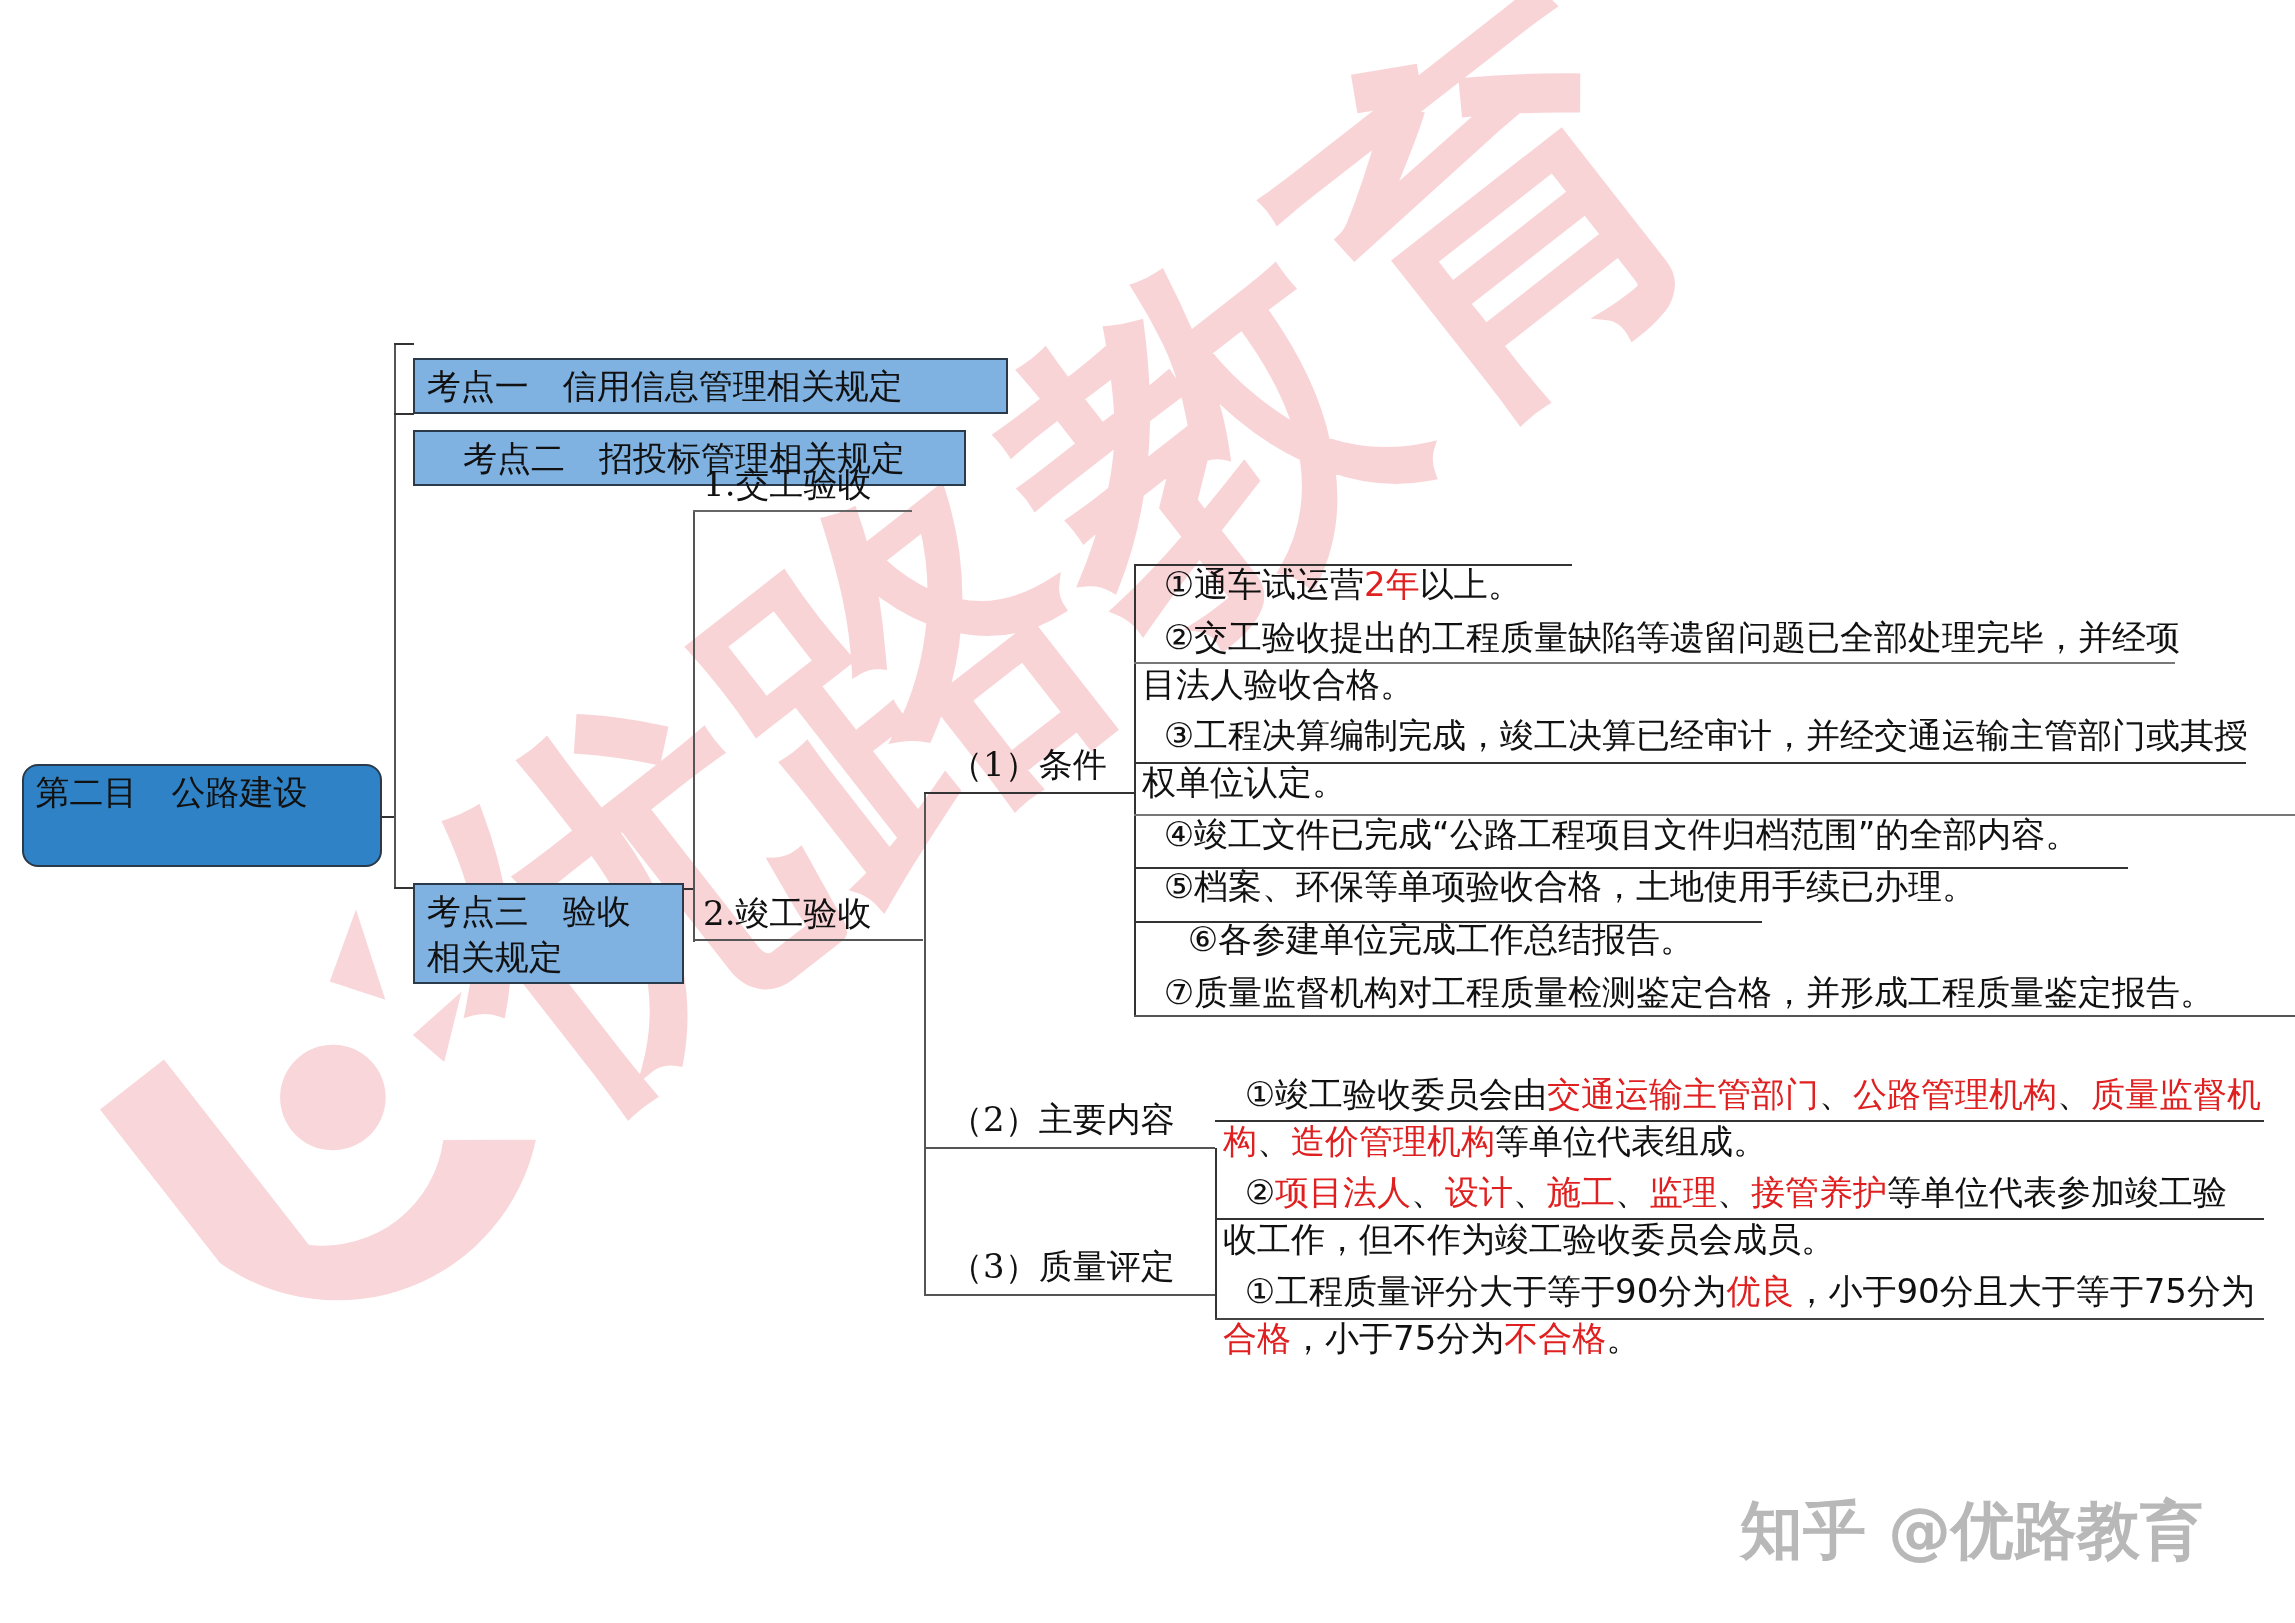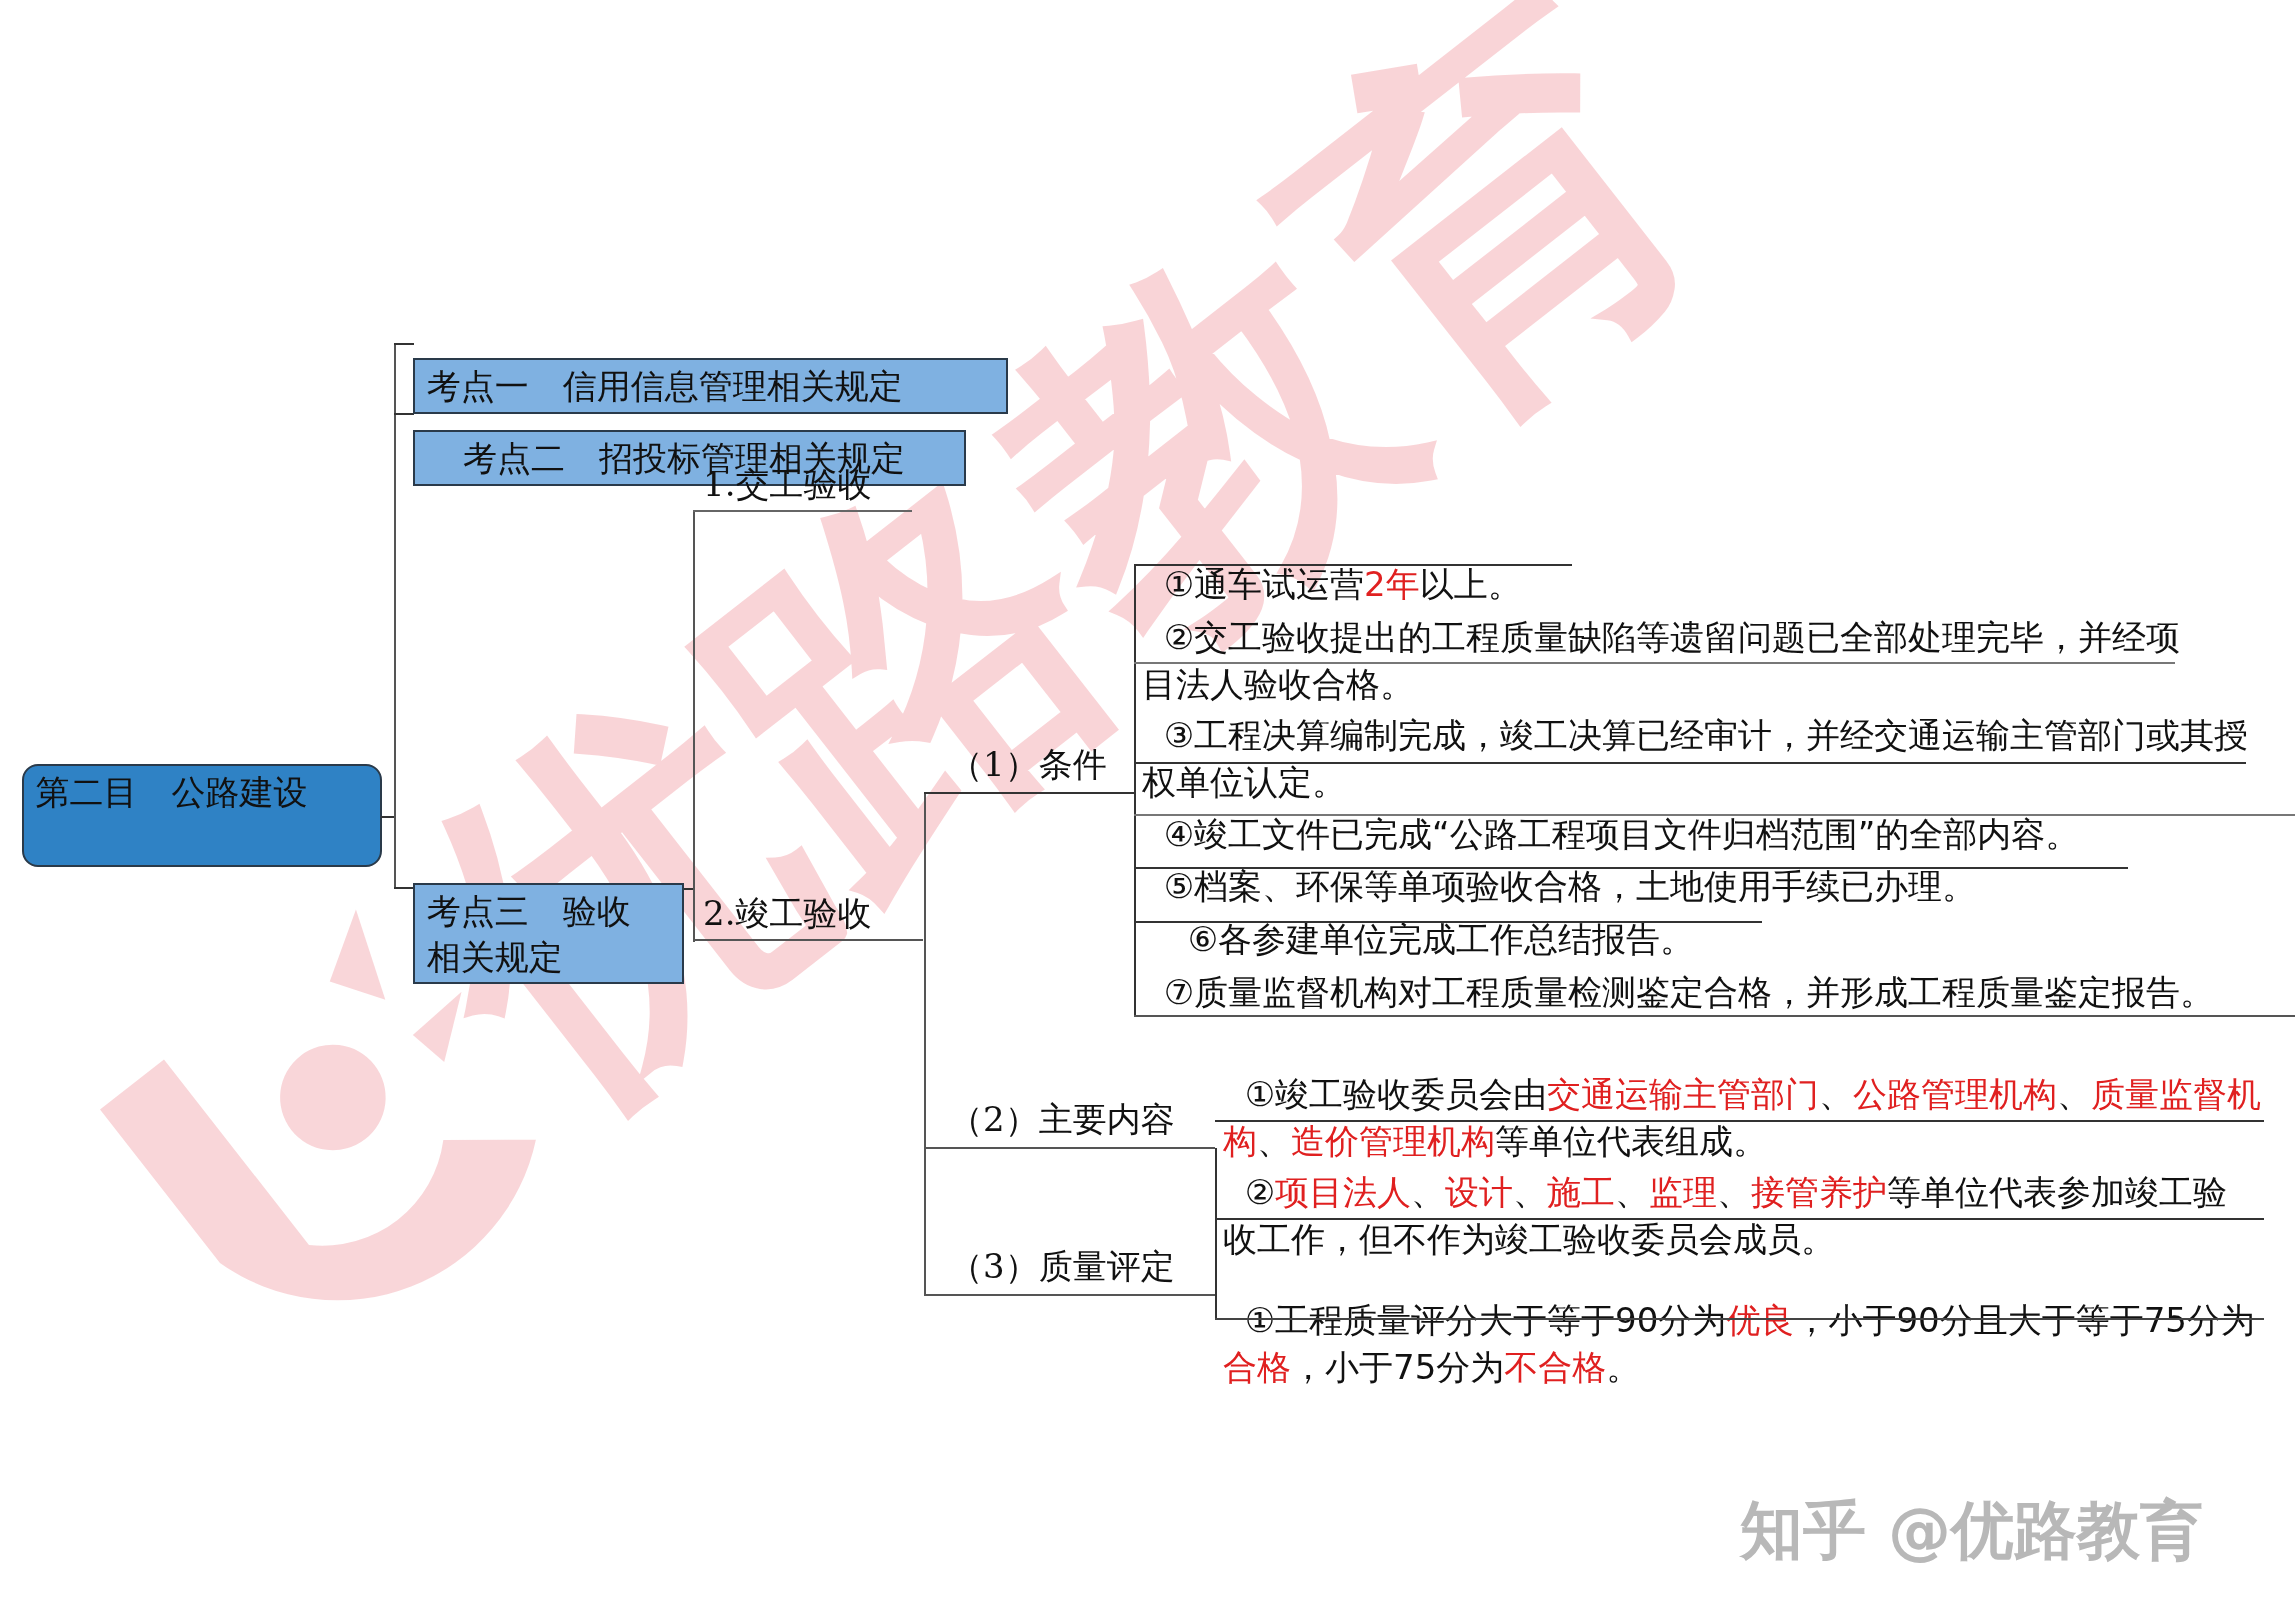--- a/index.html
+++ b/index.html
@@ -120,19 +120,19 @@
   <span>①竣工验收委员会由</span><span class="red">交通运输主管部门</span><span>、</span><span class="red">公路管理机构</span><span>、</span><span class="red">质量监督机构</span><span>、</span><span class="red">造价管理机构</span><span>等单位代表组成。</span>
 </div>
 <div class="hl" style="left:1215px; top:1120px; width:1049px; background:#333;"></div>
 
 <div class="item" style="left:1223px; top:1122px; width:1034px;">
   <span>②</span><span class="red">项目法人</span><span>、</span><span class="red">设计</span><span>、</span><span class="red">施工</span><span>、</span><span class="red">监理</span><span>、</span><span class="red">接管养护</span><span>等单位代表参加竣工验收工作，但不作为竣工验收委员会成员。</span>
 </div>
 <div class="hl" style="left:1215px; top:1218px; width:1049px; background:#333;"></div>
 
 <div class="vl" style="left:1215px; top:1220px; height:99px; background:#333;"></div>
-<div class="item" style="left:1223px; top:1250px; width:1034px;">
+<div class="item" style="left:1223px; top:1221px; width:1034px;">
   <span>①工程质量评分大于等于90分为</span><span class="red">优良</span><span>，小于90分且大于等于75分为</span><span class="red">合格</span><span>，小于75分为</span><span class="red">不合格</span><span>。</span>
 </div>
 <div class="hl" style="left:1215px; top:1318px; width:1049px; background:#444;"></div>
 
 <div class="zhihu" style="left:1740px; top:1488px;">知乎 @优路教育</div>
 
 
 </body></html>

